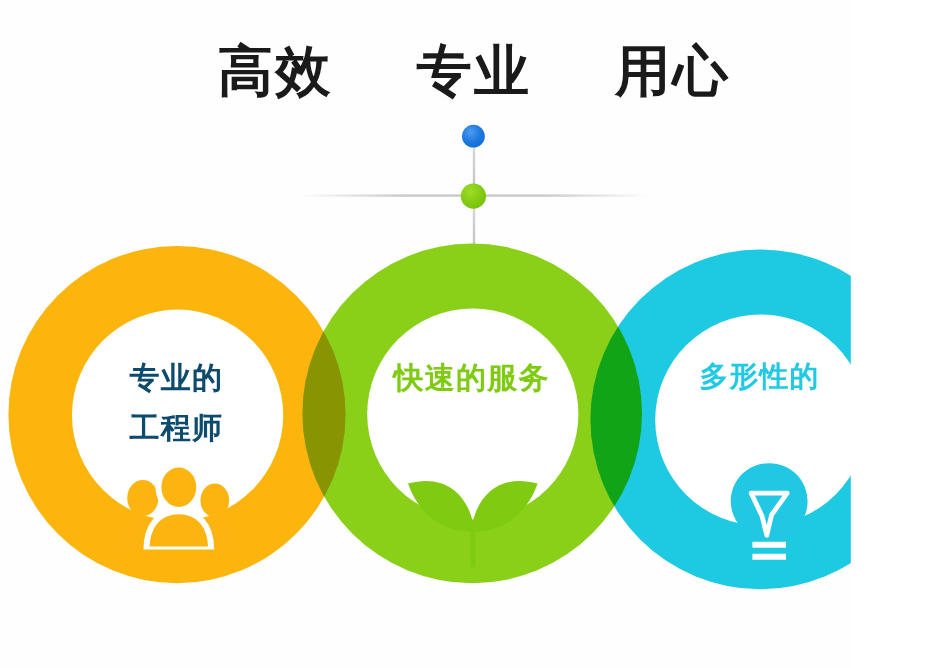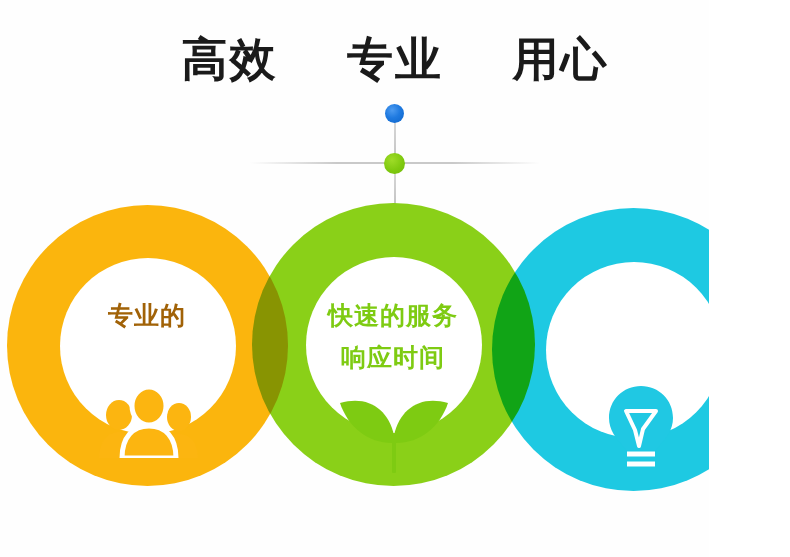--- a/index.html
+++ b/index.html
@@ -83,21 +83,21 @@
   .ring-text {
     position: absolute;
     width: 240px;
     text-align: center;
     font-size: 25px;
     font-weight: bold;
     line-height: 42px;
     letter-spacing: 1px;
     white-space: nowrap;
   }
-  #text-orange { left: 27px;  top: 294px; color: #a16207; }
+  #text-orange { left: 27px;  top: 294px; color: #0c4a6e; }
   #text-green  { left: 273px; top: 294px; color: #7ecb12; text-align: center; }
   #text-cyan   { left: 513px; top: 294px; color: #22c9e4; font-size: 24px; }
   #text-cyan .ln2 { font-size: 25px; letter-spacing: 0px; }
 
   
   .icon-wrap { position: absolute; }
   #icon-people { left: 97px;  top: 386px; width: 104px; height: 72px; }
   #icon-leaf   { left: 334px; top: 381px; width: 120px; height: 92px; }
   #icon-bulb   { left: 601px; top: 384px; width: 80px; height: 84px; }
 </style>
@@ -129,52 +129,53 @@
     <div class="ring" id="ring-green">
       <div class="ring-hole"></div>
     </div>
     <div class="ring" id="ring-cyan">
       <div class="ring-hole"></div>
     </div>
   </div>
 
   <div class="ring-text" id="text-orange">
     <div>专业的</div>
+    <div>工程师</div>
   </div>
   <div class="icon-wrap" id="icon-people">
     <svg viewBox="0 0 104 72" width="104" height="72" aria-hidden="true">
       <g fill="#fcb510">
 
         <ellipse cx="22" cy="29" rx="13" ry="15"></ellipse>
         <path d="M2 72 C2 55 11 46 22 46 C33 46 42 55 42 72 Z"></path>
 
         <ellipse cx="82" cy="31" rx="12" ry="14"></ellipse>
         <path d="M63 72 C63 56 71 48 82 48 C93 48 101 56 101 72 Z"></path>
 
         <ellipse cx="52" cy="20" rx="17" ry="19" stroke="#ffffff" stroke-width="5"></ellipse>
         <path d="M25 72 C25 51 36 40 52 40 C68 40 79 51 79 72 Z" stroke="#ffffff" stroke-width="5"></path>
       </g>
     </svg>
   </div>
 
   <div class="ring-text" id="text-green">
     <div>快速的服务</div>
-    <div>响应时间</div>
   </div>
   <div class="icon-wrap" id="icon-leaf">
     <svg viewBox="0 0 120 92" width="120" height="92" aria-hidden="true">
       <g fill="#7ecb12">
         <path d="M58 62 C34 62 14 46 6 22 C34 14 54 28 60 54 Z"></path>
         <path d="M62 62 C86 62 106 46 114 22 C86 14 66 28 60 54 Z"></path>
         <rect x="58" y="54" width="4" height="38" rx="1"></rect>
       </g>
     </svg>
   </div>
 
   <div class="ring-text" id="text-cyan">
+    <div>多形性的</div>
   </div>
   <div class="icon-wrap" id="icon-bulb">
     <svg viewBox="0 0 80 84" width="80" height="84" aria-hidden="true">
       <g fill="#20c8e3">
         <path d="M40 2 C22 2 8 16 8 34 C8 46 15 54 21 61 C25 65 27 69 27 74 L53 74 C53 69 55 65 59 61 C65 54 72 46 72 34 C72 16 58 2 40 2 Z"></path>
       </g>
       <g stroke="#ffffff" stroke-width="4" fill="none" stroke-linejoin="round" stroke-linecap="round">
         <path d="M25 27 L55 27 L42 45 L38 62 L34 46 Z"></path>
       </g>
       <g stroke="#ffffff" stroke-width="5" stroke-linecap="butt">

